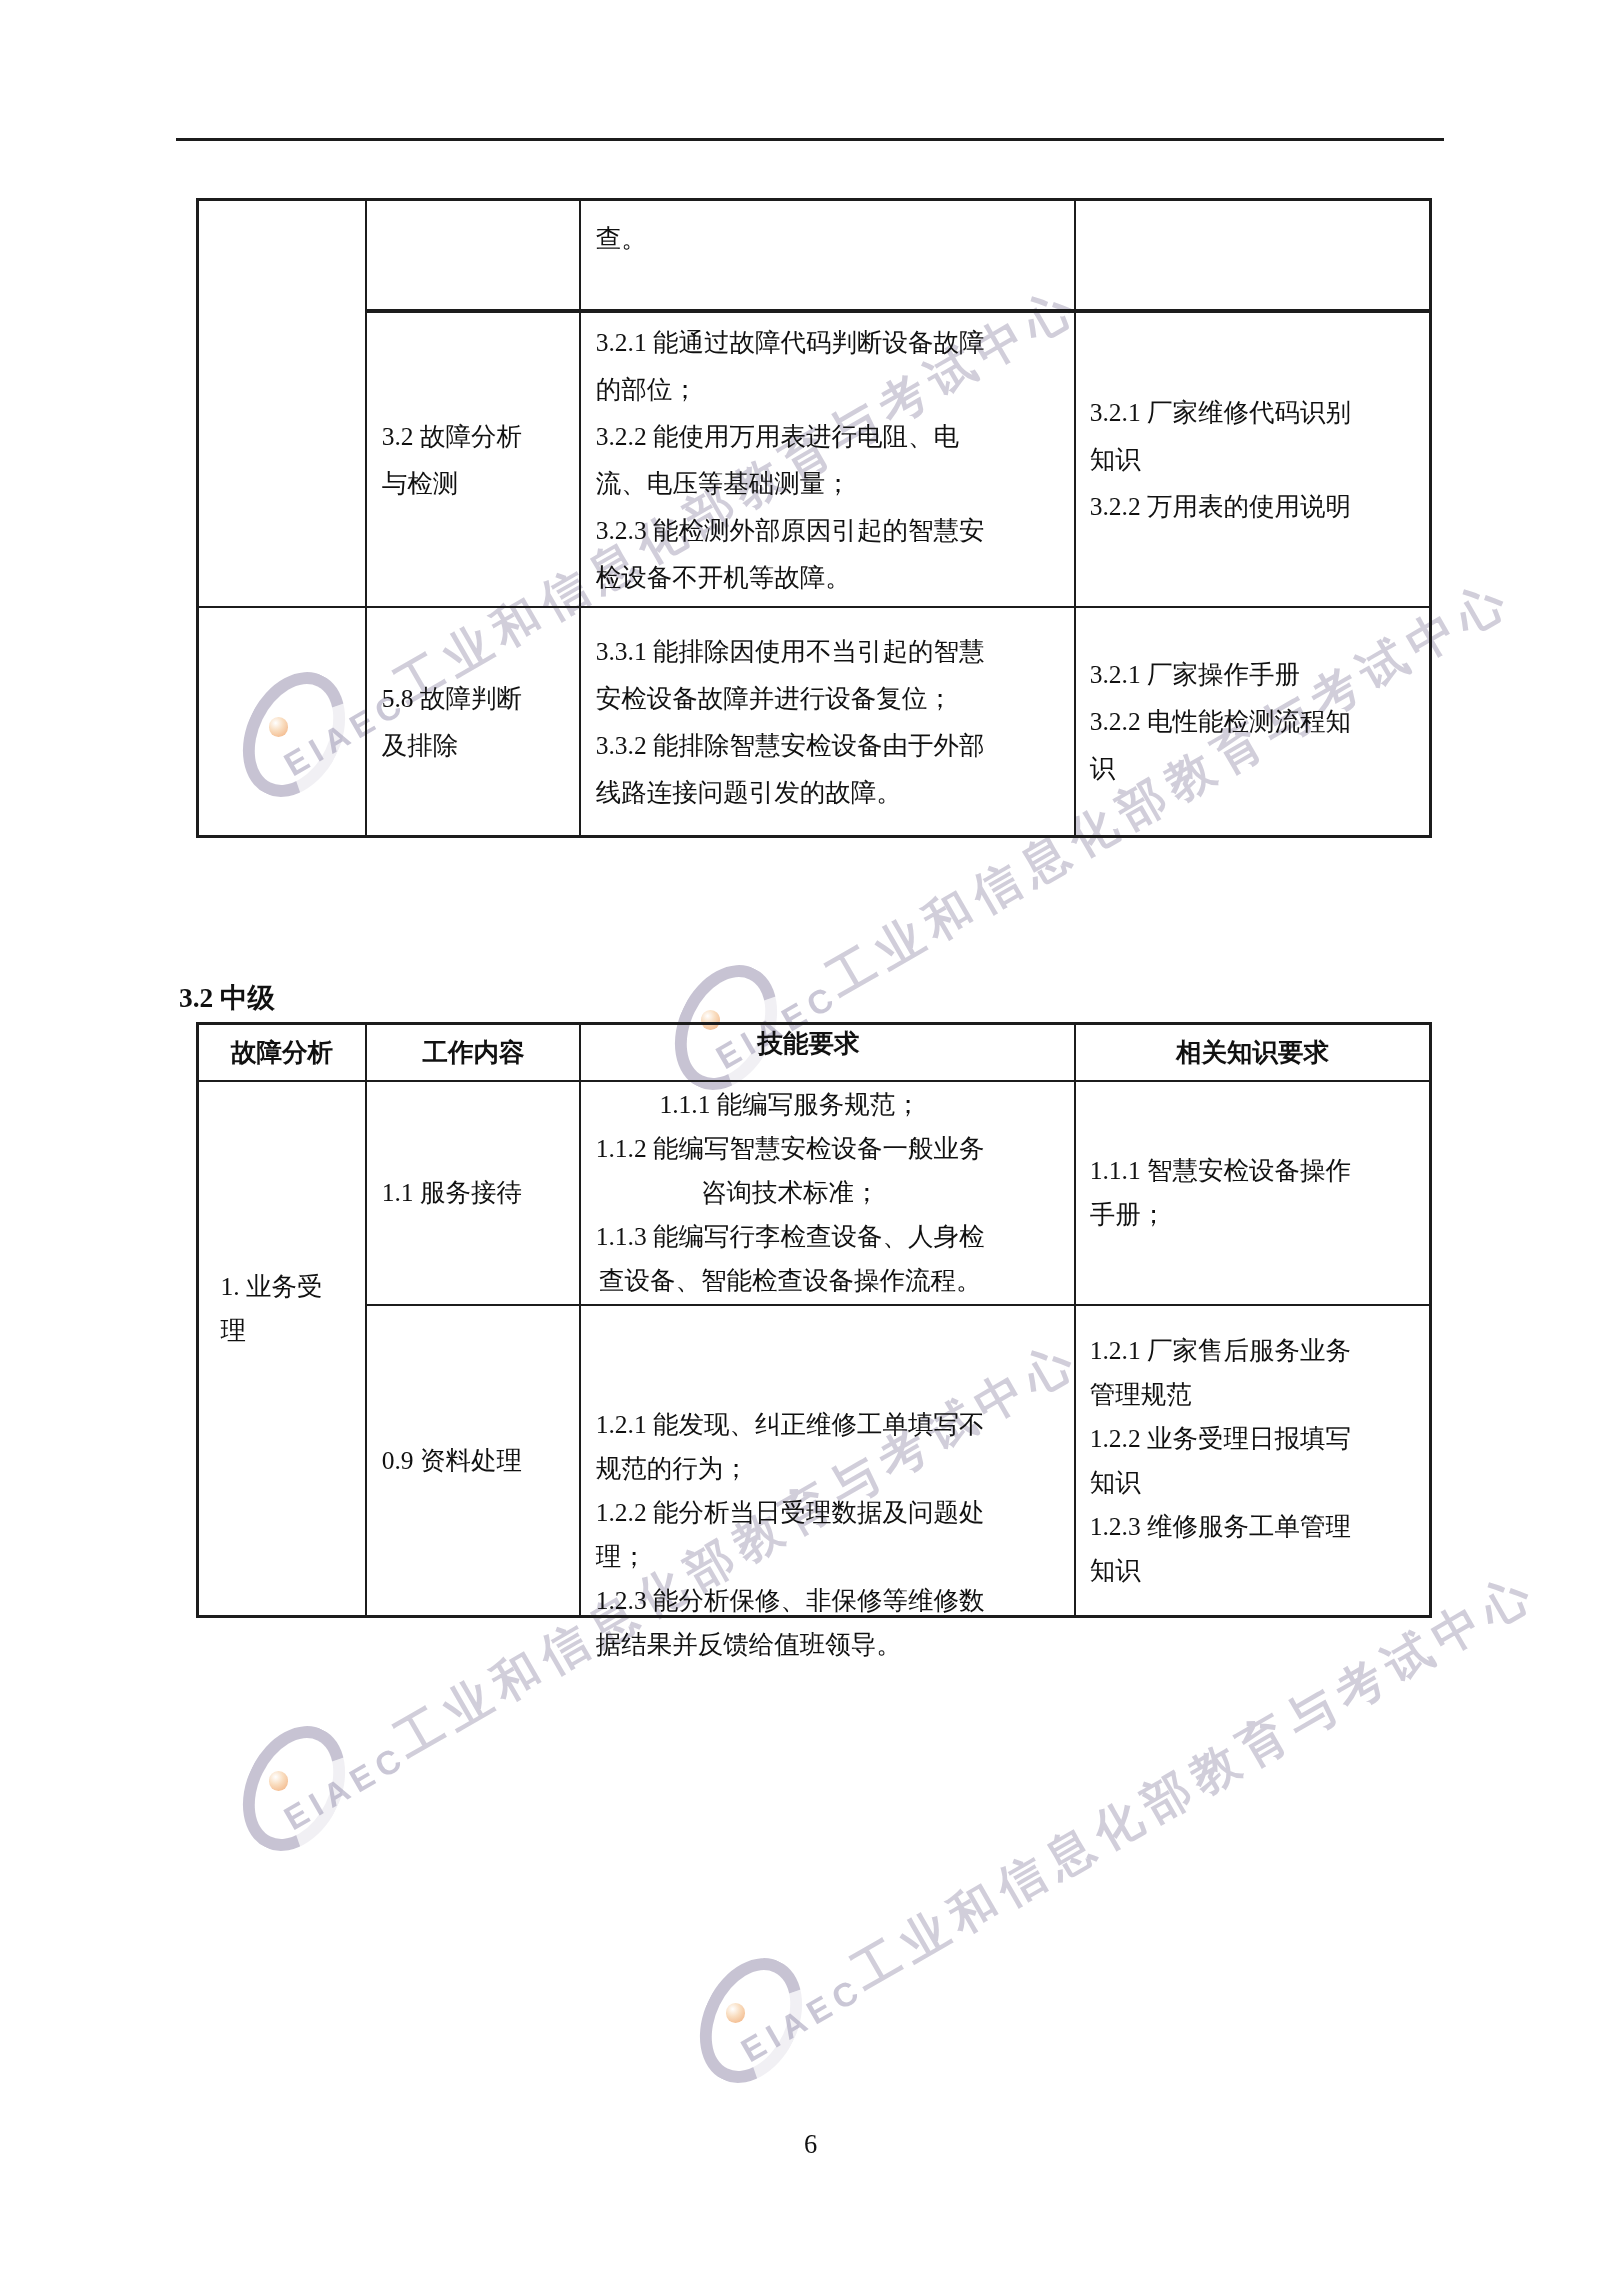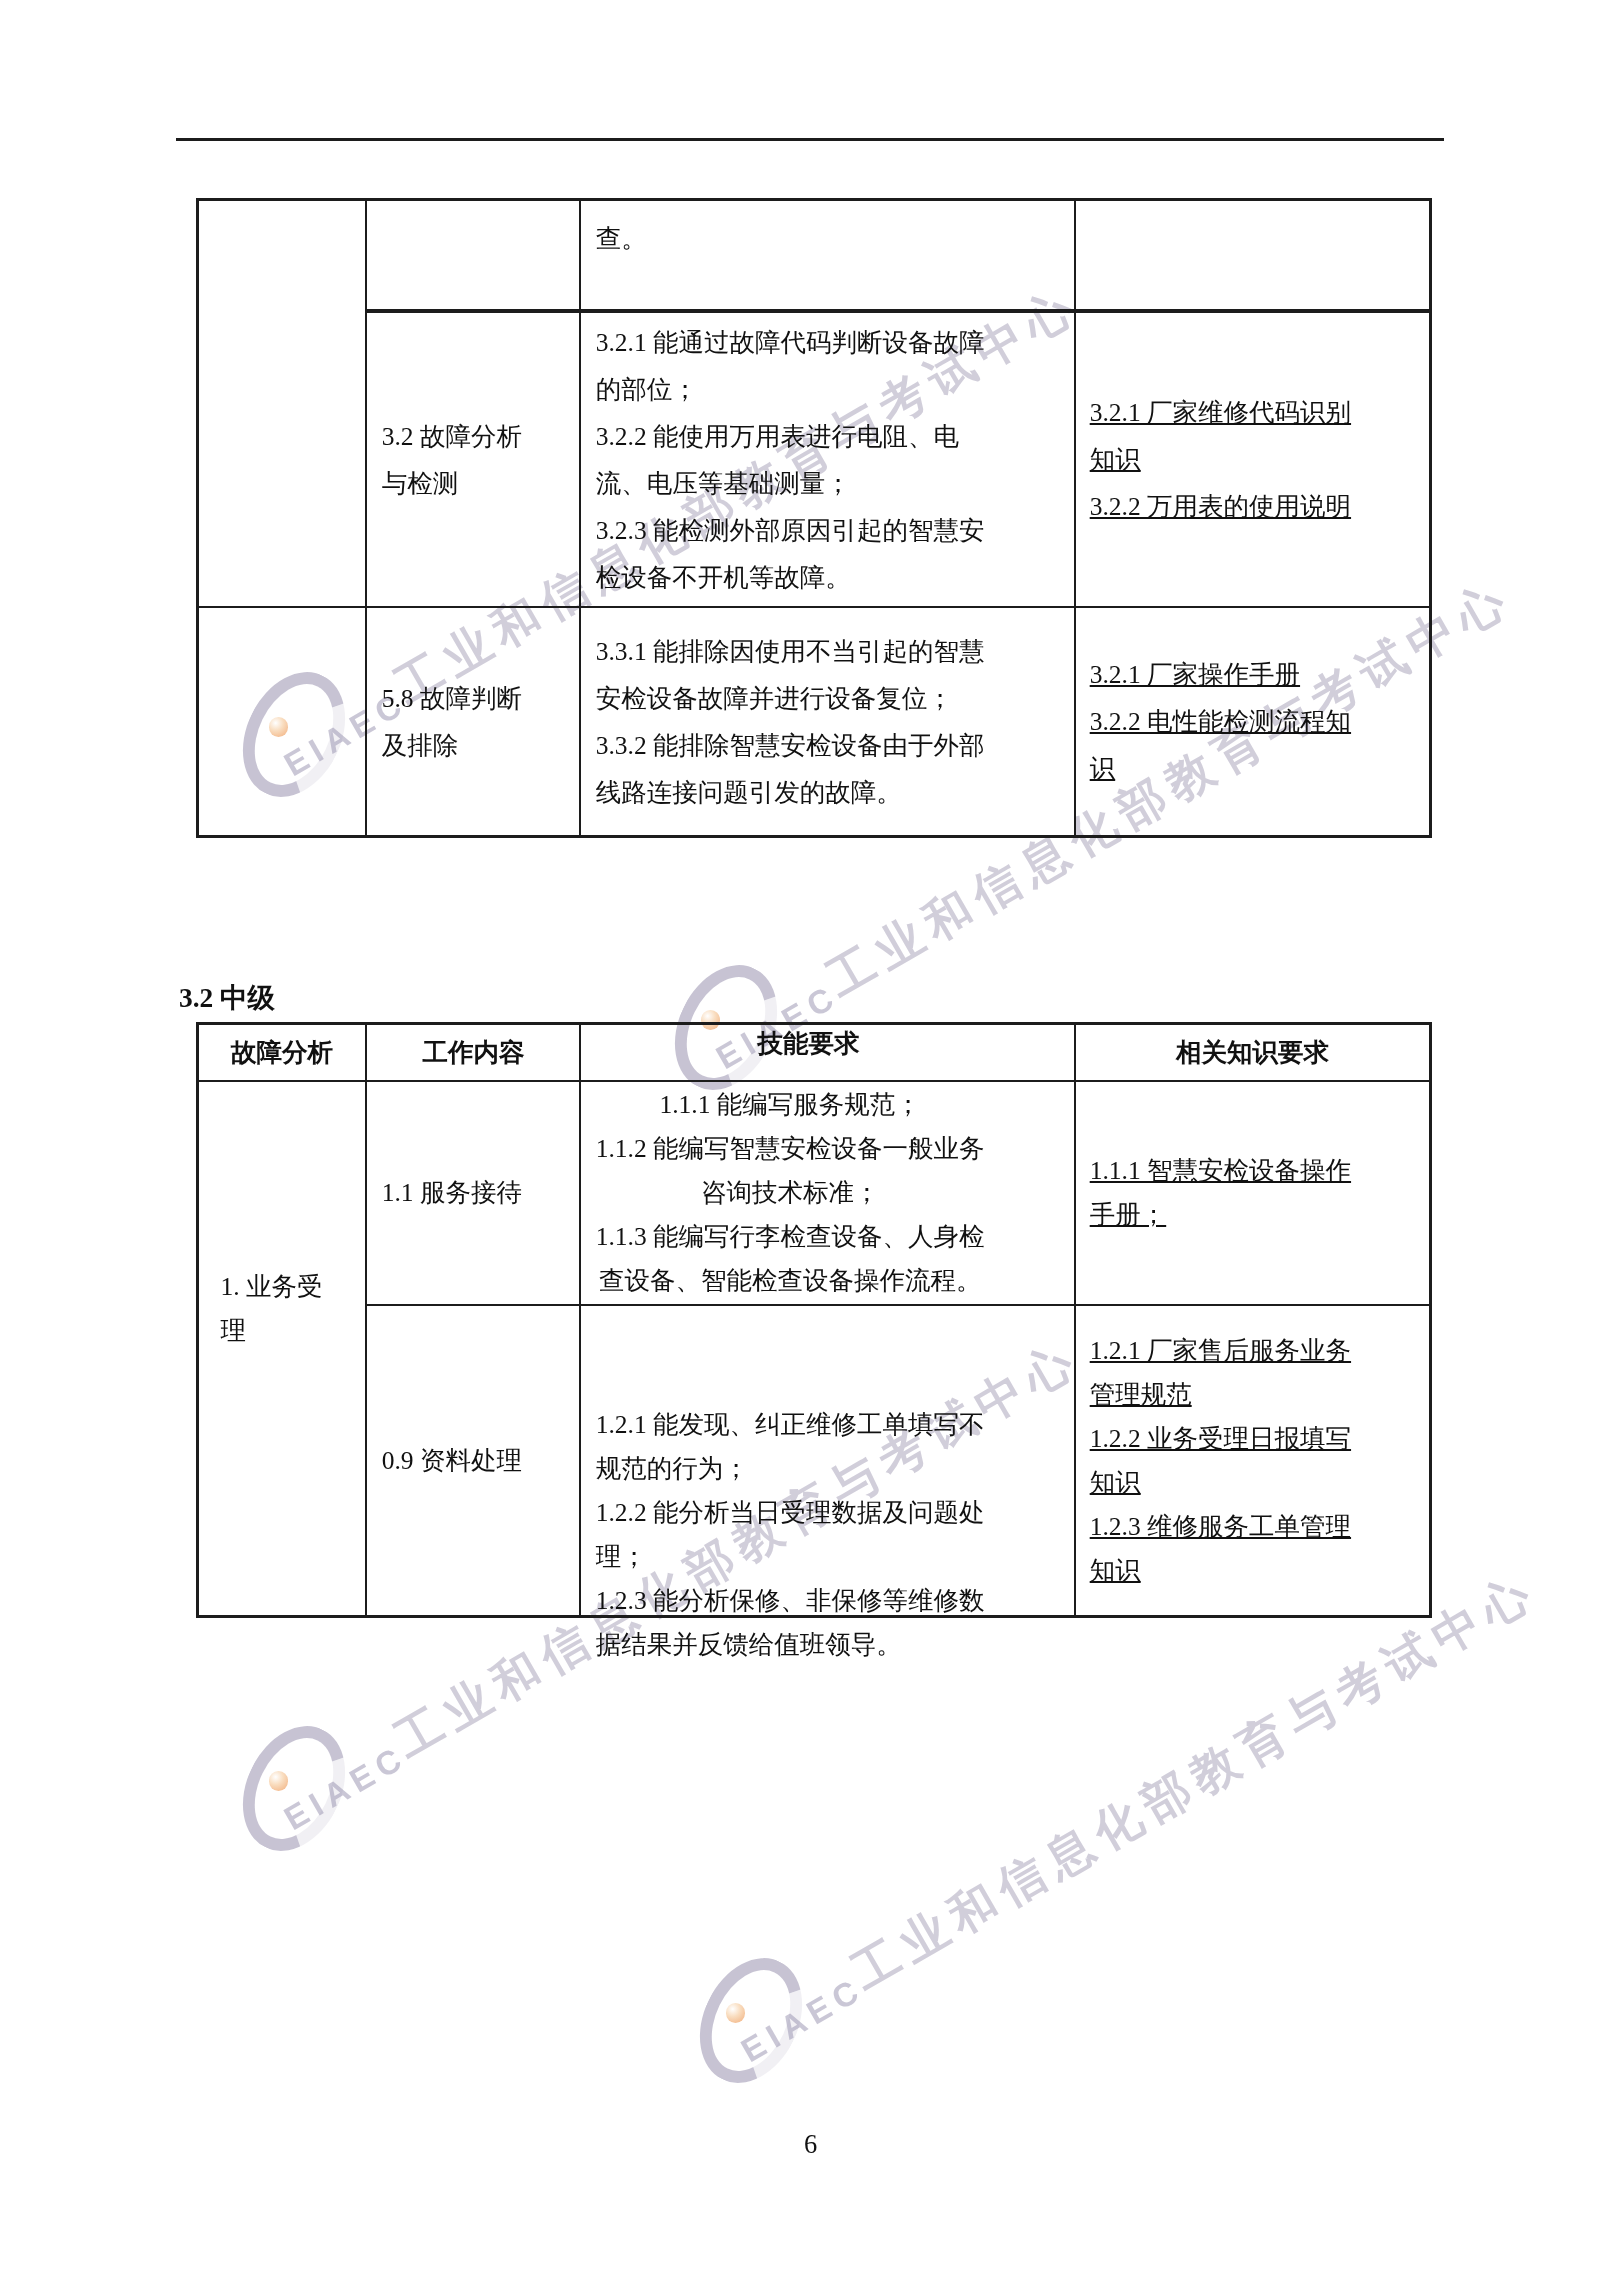--- a/index.html
+++ b/index.html
@@ -18,21 +18,21 @@
     position:absolute;
     display:flex;align-items:center;
     font-size:25.5px;line-height:47px;
     white-space:pre-line;
     z-index:3;
     box-sizing:border-box;
   }
   .cell.t2{line-height:44px;}
   .cell.top{align-items:flex-start;padding-top:13.7px;}
   .cell.hdr{justify-content:center;font-weight:bold;text-align:center;line-height:29px;}
-  .pad-s{padding-left:13.7px;padding-right:12px;text-decoration:underline;}
+  .pad-s{padding-left:13.7px;padding-right:12px;}
   .pad-m{padding-left:14.7px;padding-right:7.8px;}
   .pad-l{padding-left:21.6px;padding-right:7.8px;}
   
   .section-heading{
     position:absolute;left:179px;top:980px;
     font-size:27.4px;font-weight:bold;z-index:3;
   }
   
   .page-number{
     position:absolute;left:0;top:2129px;width:1621px;

